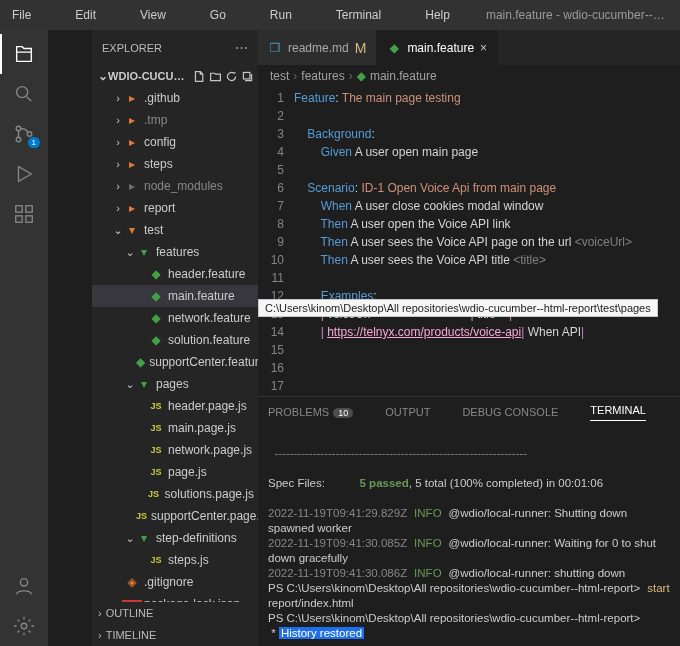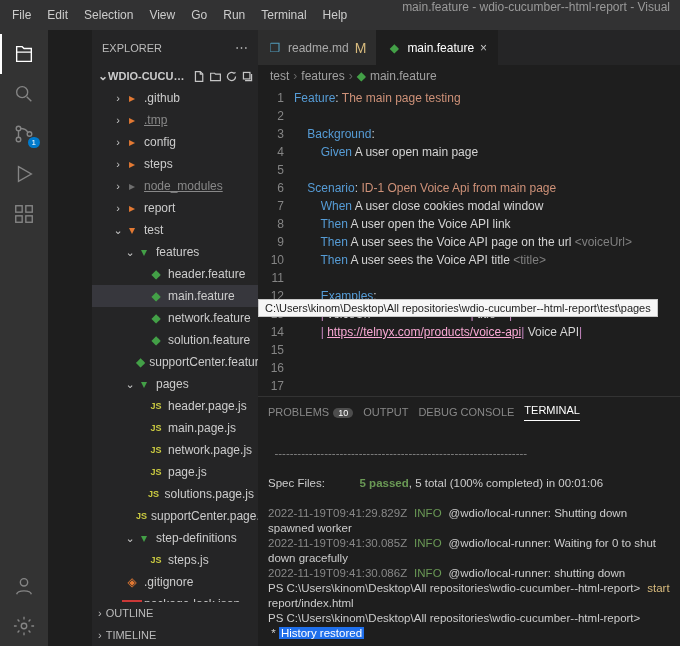--- a/index.html
+++ b/index.html
@@ -1,20 +1,20 @@
 <!DOCTYPE html>
 <html><head>
 <meta charset="utf-8">
 <style>
   * { margin:0; padding:0; box-sizing:border-box; font-family: "Segoe UI", sans-serif; }
   html,body { width:680px; height:646px; overflow:hidden; background:#1e1e1e; color:#cccccc; }
   .root { display:flex; flex-direction:column; height:100%; }
 
   
-  .menubar { height:30px; background:#323233; display:flex; font-size:12px; color:#cccccc; }
+  .menubar { height:30px; background:#323233; display:flex; align-items:center; font-size:12px; color:#cccccc;gap:28px; }
   .menubar .menu-item { padding:0 8px; line-height:30px; cursor:default; }
   .menubar .menu-item:first-child { padding-left:12px; }
   .menubar .title { flex:1; text-align:right; padding-right:10px; color:#9a9a9a; font-size:12px; white-space:nowrap; overflow:hidden; text-overflow:ellipsis;}
 
   
   .body { flex:1; display:flex; min-height:0; }
 
   
   .activitybar { width:48px; background:#333333; display:flex; flex-direction:column; align-items:center; padding-top:4px; }
   .activitybar .act-icon { width:48px; height:40px; display:flex; align-items:center; justify-content:center; color:#858585; position:relative; }
@@ -32,21 +32,21 @@
   .project-header { display:flex; align-items:center; justify-content:space-between; padding:0 4px 0 6px; height:22px; font-weight:600; color:#cccccc; }
   .project-header .proj-title { flex:1; overflow:hidden; white-space:nowrap; text-overflow:ellipsis; font-size:11px;}
   .project-header .proj-icons { display:flex; gap:3px; }
   .project-header .proj-icons svg { width:13px; height:13px; stroke:#c5c5c5; fill:none; stroke-width:1.5;}
   .tree { flex:1; overflow:hidden; }
   .row { display:flex; align-items:center; height:22px; white-space:nowrap; padding-right:4px;}
   .row.selected { background:#37373d; }
   .row .chev { width:12px; display:inline-flex; justify-content:center; color:#c5c5c5; font-size:11px;}
   .row .f-icon { width:16px; display:inline-flex; justify-content:center; margin-right:4px;}
   .row .label { color:#cccccc; }
-  .row.dim .label { color:#888888;text-decoration:underline; } .ind2 { padding-left:20px;} .ind3 { padding-left:32px;} .ind4 { padding-left:44px;}
+  .row.dim .label { color:#888888; } .ind2 { padding-left:20px;} .ind3 { padding-left:32px;} .ind4 { padding-left:44px;}
   .outline-hdr { height:22px; display:flex; align-items:center; padding-left:6px; text-transform:uppercase; font-size:11px; color:#bbbbbb;}
   .outline-hdr .chev { margin-right:4px; }
 
   
   .editorgroup { flex:1; display:flex; flex-direction:column; min-width:0; }
   .tabsbar { height:35px; background:#252526; display:flex; align-items:stretch; }
   .tab { display:flex; align-items:center; padding:0 10px; background:#2d2d2d; color:#aaaaaa; border-right:1px solid #1e1e1e; font-size:12px; gap:6px;}
   .tab.active { background:#1e1e1e; color:#ffffff; }
   .tab .tab-icon { width:14px; height:14px; display:inline-flex; align-items:center; justify-content:center;}
   .tab .dirty { color:#ffffff; font-size:14px;}
@@ -59,41 +59,40 @@
   .code { flex:1; padding-top:2px; line-height:18px; white-space:pre; overflow:hidden;}
   .tok-kw { color:#569cd6; }
   .tok-str { color:#ce9178; }
   .tok-dim { color:#c586c0; }
   .tok-tag { color:#808080;}
   .tok-plain { color:#d4d4d4; }
   .tok-link { color:#f9a8d4; text-decoration:underline;}
   .tooltip { position:absolute; top:212px; left:0; background:#f6f6f6; color:#222; font-size:11px; padding:2px 6px; border:1px solid #c8c8c8; font-family:"Segoe UI",sans-serif; z-index:5;}
   
   .panel { height:250px; background:#1e1e1e; border-top:1px solid #333333; display:flex; flex-direction:column;}
-  .panelbar { height:30px; display:flex; align-items:center; padding:0 10px; gap:10px; font-size:11px; color:#888888;}
+  .panelbar { height:30px; display:flex; align-items:center; padding:0 10px; gap:32px; font-size:11px; color:#888888;}
   .panelbar .ptab { cursor:default; }
   .panelbar .ptab.active { color:#ffffff; border-bottom:1px solid #ffffff; padding-bottom:4px;}
   .panelbar .ptab .pill { background:#4d4d4d; color:#ffffff; border-radius:8px; font-size:9px; padding:0 5px; margin-left:4px;}
   .terminal { flex:1; padding:4px 10px 6px 10px; font-family:Consolas,monospace; font-size:11.5px; line-height:15px; color:#cccccc; overflow:hidden;}
   .term-link { color:#3794ff; text-decoration:underline;}
   .term-info { color:#6a9955;}
   .term-ok { color:#6a9955; font-weight:bold;}
   .term-cmd { color:#d7ba7d;}
   .term-hist { background:#1f6feb; color:#ffffff; padding:0 2px;}
   .term-dim { color:#888888;}
 </style>
 </head>
 <body>
 
 <div class="root">
 
   <div class="menubar">
     <span class="menu-item">File</span>
     <span class="menu-item">Edit</span>
-    <span class="menu-item">Selection</span>
     <span class="menu-item">View</span>
     <span class="menu-item">Go</span>
     <span class="menu-item">Run</span>
     <span class="menu-item">Terminal</span>
     <span class="menu-item">Help</span>
     <span class="title">main.feature - wdio-cucumber--html-report - Visual</span>
   </div>
 
   <div class="body">
 
@@ -387,21 +386,21 @@
 <span class="tok-plain">        </span><span class="tok-kw">Given</span><span class="tok-plain"> A user open main page</span>
 <span class="tok-plain"></span>
 <span class="tok-plain">    </span><span class="tok-kw">Scenario</span><span class="tok-plain">: </span><span class="tok-str">ID-1 Open Voice Api from main page</span>
 <span class="tok-plain">        </span><span class="tok-kw">When</span><span class="tok-plain"> A user close cookies modal window</span>
 <span class="tok-plain">        </span><span class="tok-kw">Then</span><span class="tok-plain"> A user open the Voice API link</span>
 <span class="tok-plain">        </span><span class="tok-kw">Then</span><span class="tok-plain"> A user sees the Voice API page on the url </span><span class="tok-tag">&lt;voiceUrl&gt;</span>
 <span class="tok-plain">        </span><span class="tok-kw">Then</span><span class="tok-plain"> A user sees the Voice API title </span><span class="tok-tag">&lt;title&gt;</span>
 <span class="tok-plain"></span>
 <span class="tok-plain">        </span><span class="tok-kw">Examples</span><span class="tok-plain">:</span>
 <span class="tok-plain">        </span><span class="tok-dim">| </span><span class="tok-plain">voiceUrl                              </span><span class="tok-dim">| </span><span class="tok-plain">title    </span><span class="tok-dim">|</span>
-<span class="tok-plain">        </span><span class="tok-dim">| </span><span class="tok-link">https://telnyx.com/products/voice-api</span><span class="tok-dim">|</span><span class="tok-plain"> Voice API</span><span class="tok-dim">|</span>
+<span class="tok-plain">        </span><span class="tok-dim">| </span><span class="tok-link">https://telnyx.com/products/voice-api</span><span class="tok-dim">|</span><span class="tok-plain"> When API</span><span class="tok-dim">|</span>
 <span class="tok-plain"></span>
 <span class="tok-plain"></span>
 <span class="tok-plain"></span>
 </div>
         <div class="tooltip">C:\Users\kinom\Desktop\All repositories\wdio-cucumber--html-report\test\pages</div>
       </div>
 
       <div class="panel">
         <div class="panelbar">
           <span class="ptab"><span>PROBLEMS</span><span class="pill">10</span></span>

